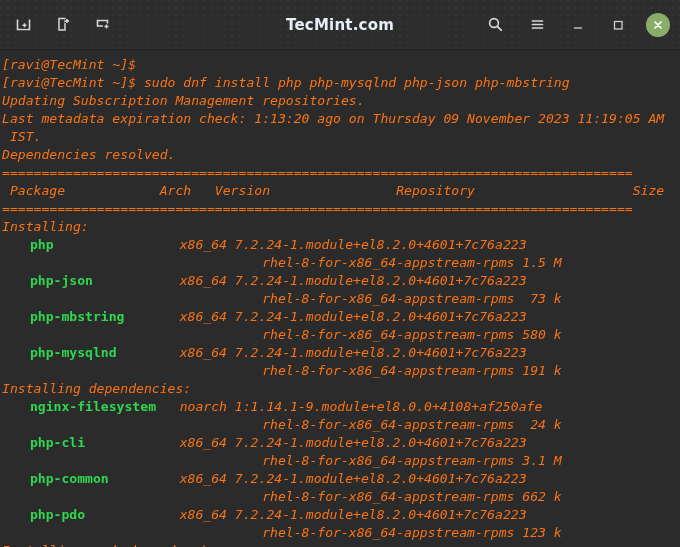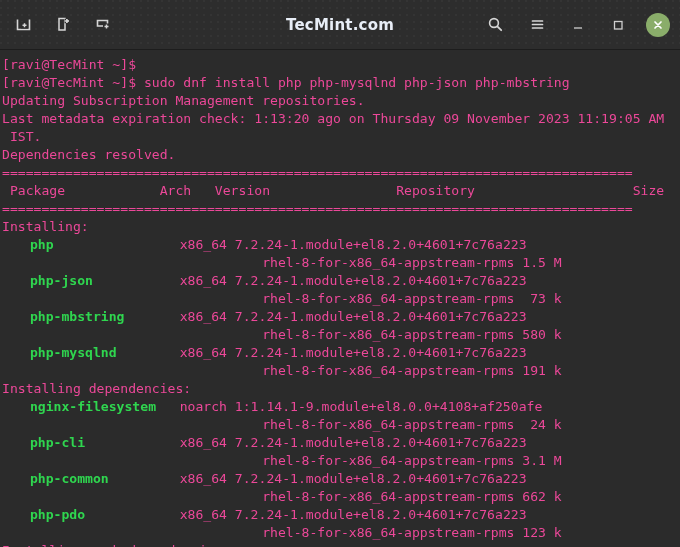--- a/index.html
+++ b/index.html
@@ -109,21 +109,21 @@
   .term-lines {
     font-family: "DejaVu Sans Mono", monospace;
     font-size: 13.1px;
     line-height: 18px;
     white-space: pre;
     color: #d8d8d8;
     letter-spacing: 0px;
   }
   .line { height: 18px; }
   .g { color: #2fd64f; font-weight: bold; margin-left: 20px; }
-  .w { color: #ec4899; }
+  .w { color: #f97316; font-style: italic; }
 </style>
 </head>
 <body>
 
 <div id="app">
 
   <div class="titlebar">
 
     <div class="tb-left">
       <div class="tb-btn">

